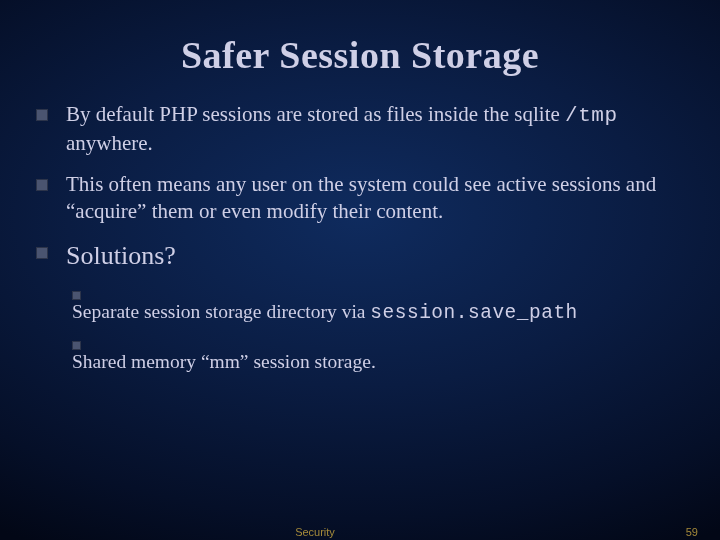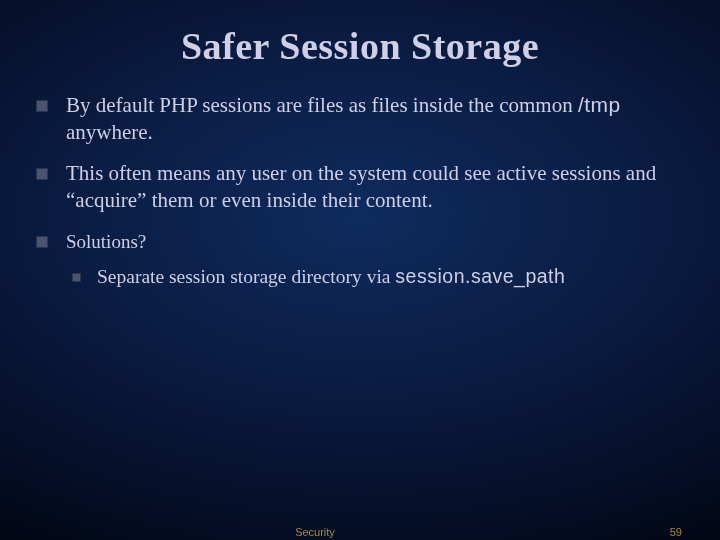--- a/index.html
+++ b/index.html
@@ -10,21 +10,21 @@
     overflow: hidden;
   }
   .slide {
     width: 720px;
     height: 540px;
     background: radial-gradient(ellipse 90% 70% at 50% 40%, #0f2b5e 0%, #0a1c42 45%, #050f28 80%, #020716 100%);
     position: relative;
     font-family: Georgia, 'Times New Roman', serif;
     color: #cfcfe6;
     box-sizing: border-box;
-    padding: 20px 32px 0 32px;
+    padding: 29px 32px 0 32px;
   }
   .title {
     text-align: center;
     font-size: 38px;
     font-weight: bold;
     color: #cfcfe6;
     margin: 4px 0 24px 0;
     letter-spacing: 0.5px;
   }
   ul.top {
@@ -46,99 +46,104 @@
     margin-top: 8px;
     margin-right: 18px;
   }
   ul.top > li > .content {
     font-size: 21px;
     line-height: 1.28;
     color: #cfcfe6;
     flex: 1;
   }
   .solutions-label {
-    font-size: 19px;
+    font-size: 26px;
     line-height: 1.3;
   }
   ul.sub {
     list-style: none;
     margin: 10px 0 0 0;
     padding: 0 0 0 6px;
   }
   ul.sub > li {
     display: flex;
     align-items: flex-start;
     margin-bottom: 6px;
+    flex-direction: column;
   }
   ul.sub > li > .bullet {
     width: 7px;
     height: 7px;
     background: #4a5470;
     border: 1px solid #2c344a;
     flex-shrink: 0;
     margin-top: 9px;
     margin-right: 16px;
   }
   ul.sub > li > .content {
     font-size: 19.5px;
     line-height: 1.28;
     color: #cfcfe6;
     flex: 1;
   }
   .mono {
-    font-family: Liberation Sans, sans-serif;
+    font-family: Liberation Mono, monospace;
     letter-spacing: 0.5px;
   }
   .footer {
     position: absolute;
     bottom: 14px;
     left: 0;
     width: 720px;
     font-family: Arial, Helvetica, sans-serif;
     font-size: 11px;
     color: #a58a3a;
   }
   .footer .center {
     position: absolute;
     left: 0;
     width: 630px;
     text-align: center;
   }
   .footer .pagenum {
     position: absolute;
-    right: 38px;
+    right: 22px;
   }
 </style>
 </head>
 <body>
 
 <div class="slide">
   <div class="title">Safer Session Storage</div>
 
   <ul class="top">
     <li>
       <span class="bullet"></span>
       <span class="content">
-        <span>By default PHP sessions are files as files inside the common </span><span class="mono">/tmp</span><span> anywhere.</span>
+        <span>By default PHP sessions are stored as files inside the sqlite </span><span class="mono">/tmp</span><span> anywhere.</span>
       </span>
     </li>
     <li>
       <span class="bullet"></span>
-      <span class="content">This often means any user on the system could see active sessions and “acquire” them or even inside their content.</span>
+      <span class="content">This often means any user on the system could see active sessions and “acquire” them or even modify their content.</span>
     </li>
     <li>
       <span class="bullet"></span>
       <span class="content">
         <span class="solutions-label">Solutions?</span>
         <ul class="sub">
           <li>
             <span class="bullet"></span>
             <span class="content">
               <span>Separate session storage directory via </span><span class="mono">session.save_path</span><span></span>
             </span>
+          </li>
+          <li>
+            <span class="bullet"></span>
+            <span class="content">Shared memory “mm” session storage.</span>
           </li>
         </ul>
       </span>
     </li>
   </ul>
 
   <div class="footer">
     <span class="center">Security</span>
     <span class="pagenum">59</span>
   </div>

